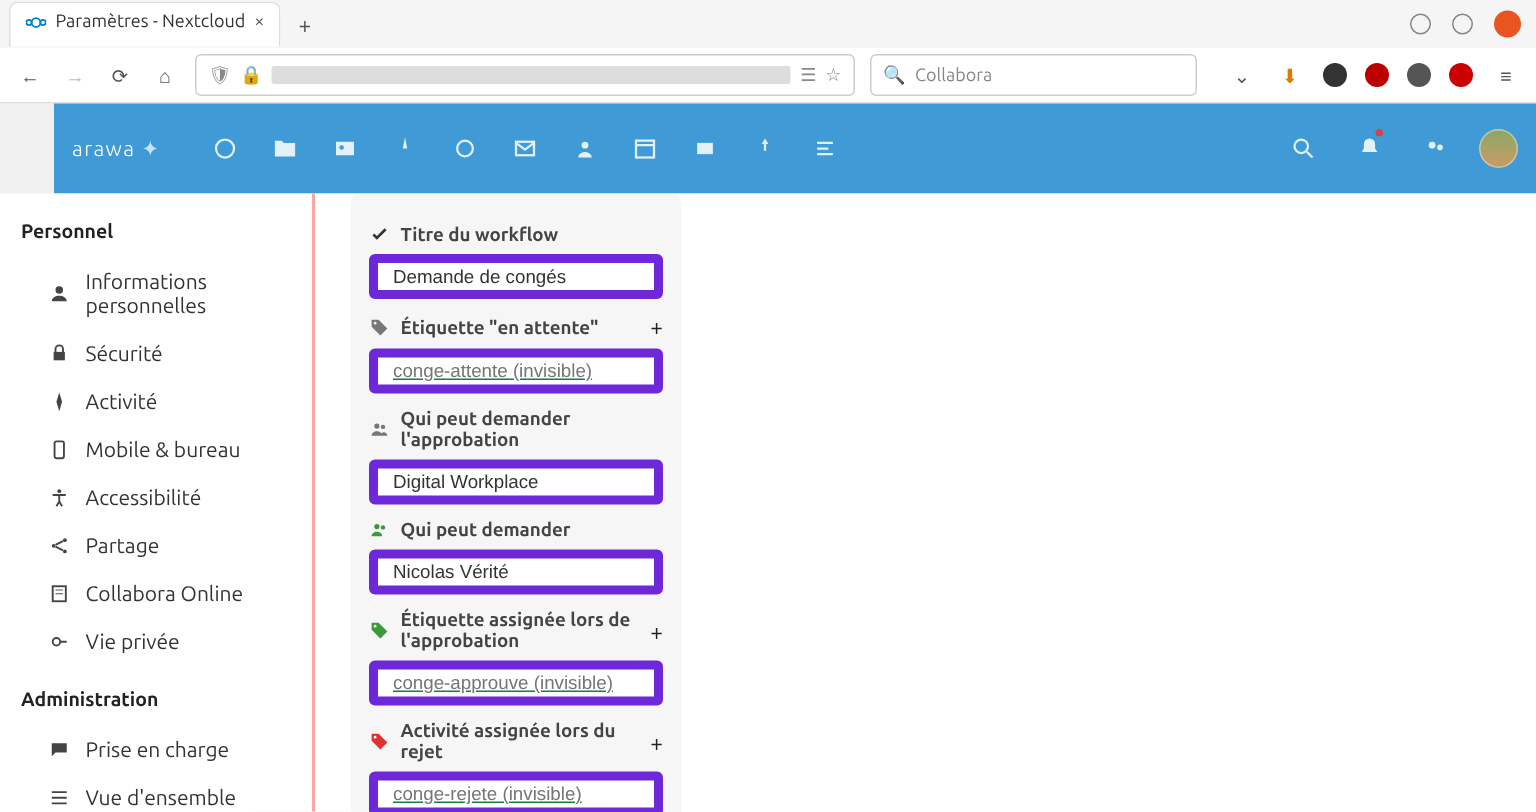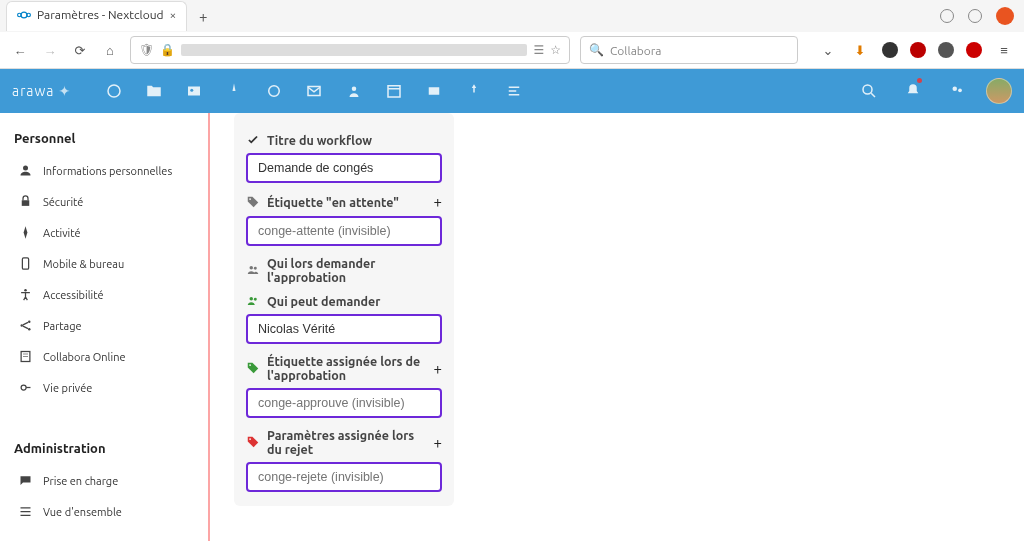--- a/index.html
+++ b/index.html
@@ -52,21 +52,21 @@
 .urlbar .blur { background:linear-gradient(#ddd,#ddd); color:transparent; border-radius:2px; flex:1; height:12px;}
 .searchbar {
   flex:1; height:28px; background:#fff; border:1px solid #ccc; border-radius:4px;
   display:flex; align-items:center; padding:0 8px; gap:6px; color:#888; font-size:12px;
 }
 .toolbar-right { display:flex; gap:12px; margin-left:10px; align-items:center;}
 .ext-icon { width:16px;height:16px;border-radius:50%;}
 
 
 .nc-top {
-  height:44px; background:#3f9ad6; display:flex; align-items:center; padding:0 12px; gap:20px;
+  height:60px; background:#3f9ad6; display:flex; align-items:center; padding:0 12px; gap:20px;margin-left:36px;
 }
 .nc-logo { color:#fff; font-size:14px; font-weight:300; letter-spacing:1px; display:flex;align-items:center;gap:4px;}
 .nc-apps { display:flex; gap:6px; margin-left:6px;}
 .nc-app { width:34px;height:34px;display:flex;align-items:center;justify-content:center;opacity:.85;cursor:pointer;border-radius:6px;}
 .nc-app svg { width:18px;height:18px;fill:#fff;}
 .nc-right { margin-left:auto; display:flex; gap:14px; align-items:center;}
 .nc-right .nc-app { width:30px;}
 .avatar { width:26px;height:26px;border-radius:50%;background:linear-gradient(#8a6,#c96);border:1px solid rgba(255,255,255,.4);}
 .bell-dot { position:relative;}
 .bell-dot::after{content:"";position:absolute;top:4px;right:6px;width:5px;height:5px;background:#e33;border-radius:50%;}
@@ -75,40 +75,40 @@
 .app {
   display:flex; height:calc(541px - 32px - 36px - 44px); background:#fff;
 }
 .sidebar {
   width:210px; border-right:2px solid #fca5a5; padding:12px 0; overflow:auto;
 }
 .sidebar h4 {
   font-size:13px; font-weight:700; padding:6px 14px 10px; color:#222;
 }
 .side-item {
-  display:flex; align-items:center; gap:10px; padding:8px 18px; font-size:11px; color:#333; cursor:pointer;
+  display:flex; align-items:center; gap:10px; padding:8px 32px; font-size:14px; color:#333; cursor:pointer;
 }
 .side-item svg { width:15px;height:15px;fill:#444;flex-shrink:0;}
 
 .content {
   flex:1; overflow:auto; padding:0 0 20px 24px;
 }
 .panel {
   width:220px; background:#f6f6f6; border-radius:6px; padding:10px 12px 14px;
 }
 .field-label {
   display:flex; align-items:center; gap:7px; font-size:12.5px; font-weight:700; color:#444; margin-top:10px;
 }
 .field-label .plus { margin-left:auto; font-weight:400; color:#222;font-size:15px; cursor:pointer;}
 .field-label svg { width:14px;height:14px;flex-shrink:0;}
 .field-input {
-  width:100%; height:30px; background:#fff; border:2px solid #6d28d9; border-radius:4px;
+  width:100%; height:30px; background:#fff; border:6px solid #6d28d9; border-radius:4px;
   padding:0 10px; font-size:12.5px; color:#333; margin-top:6px;
 }
-.field-input.placeholder { color:#701a75; }
+.field-input.placeholder { color:#15803d;text-decoration:underline; }
 
 
 .sidebar::-webkit-scrollbar{width:4px}
 .sidebar::-webkit-scrollbar-thumb{background:#ccc;border-radius:2px}
 </style>
 </head>
 <body>
 
 <div class="browser-chrome">
   <div class="tab-strip">
@@ -295,21 +295,21 @@
         <span>Collabora Online</span>
       </div>
     <div class="side-item">
         <svg viewBox="0 0 24 24">
           <circle cx="9" cy="12" r="4" fill="none" stroke="#444" stroke-width="2"></circle>
           <path d="M13 12h7" stroke="#444" stroke-width="2"></path>
         </svg>
         <span>Vie privée</span>
       </div>
 
-    <h4 style="margin-top:32px">Administration</h4>
+    <h4 style="margin-top:10px">Administration</h4>
     <div class="side-item">
         <svg viewBox="0 0 24 24">
           <path d="M4 5h16v10H8l-4 4z"></path>
         </svg>
         <span>Prise en charge</span>
       </div>
     <div class="side-item">
         <svg viewBox="0 0 24 24">
           <path d="M4 6h16M4 12h16M4 18h16" stroke="#444" stroke-width="2"></path>
         </svg>
@@ -338,22 +338,23 @@
         <span class="plus">+</span>
       </div>
       <input class="field-input placeholder" placeholder="conge-attente (invisible)" style="">
 
       <div class="field-label">
         <svg viewBox="0 0 24 24" fill="#777">
             <circle cx="9" cy="8" r="3"></circle>
             <circle cx="16" cy="9" r="2.5"></circle>
             <path d="M3 19c0-3 3-5 6-5s6 2 6 5M13 19c0-2 2-4 4-4s4 2 4 4"></path>
           </svg>
-        <span>Qui lors demander l'approbation</span>
-      </div>
+        <span>Qui peut demander l'approbation</span>
+      </div>
+      <input class="field-input" value="Digital Workplace" style="">
 
       <div class="field-label">
         <svg viewBox="0 0 24 24" fill="#3a9a3a">
             <circle cx="9" cy="8" r="3"></circle>
             <circle cx="16" cy="9" r="2.5"></circle>
             <path d="M3 19c0-3 3-5 6-5s6 2 6 5"></path>
           </svg>
         <span>Qui peut demander</span>
       </div>
       <input class="field-input" value="Nicolas Vérité" style="">
@@ -366,21 +367,21 @@
         <span>Étiquette assignée lors de l'approbation</span>
         <span class="plus">+</span>
       </div>
       <input class="field-input placeholder" placeholder="conge-approuve (invisible)" style="">
 
       <div class="field-label">
         <svg viewBox="0 0 24 24" fill="#d33">
             <path d="M3 3h8l10 10-8 8L3 11z"></path>
             <circle cx="7" cy="7" r="1.5" fill="#fff"></circle>
           </svg>
-        <span>Paramètres assignée lors du rejet</span>
+        <span>Activité assignée lors du rejet</span>
         <span class="plus">+</span>
       </div>
       <input class="field-input placeholder" placeholder="conge-rejete (invisible)" style="">
 
       
 
     </div>
   </div>
 </div>
 

